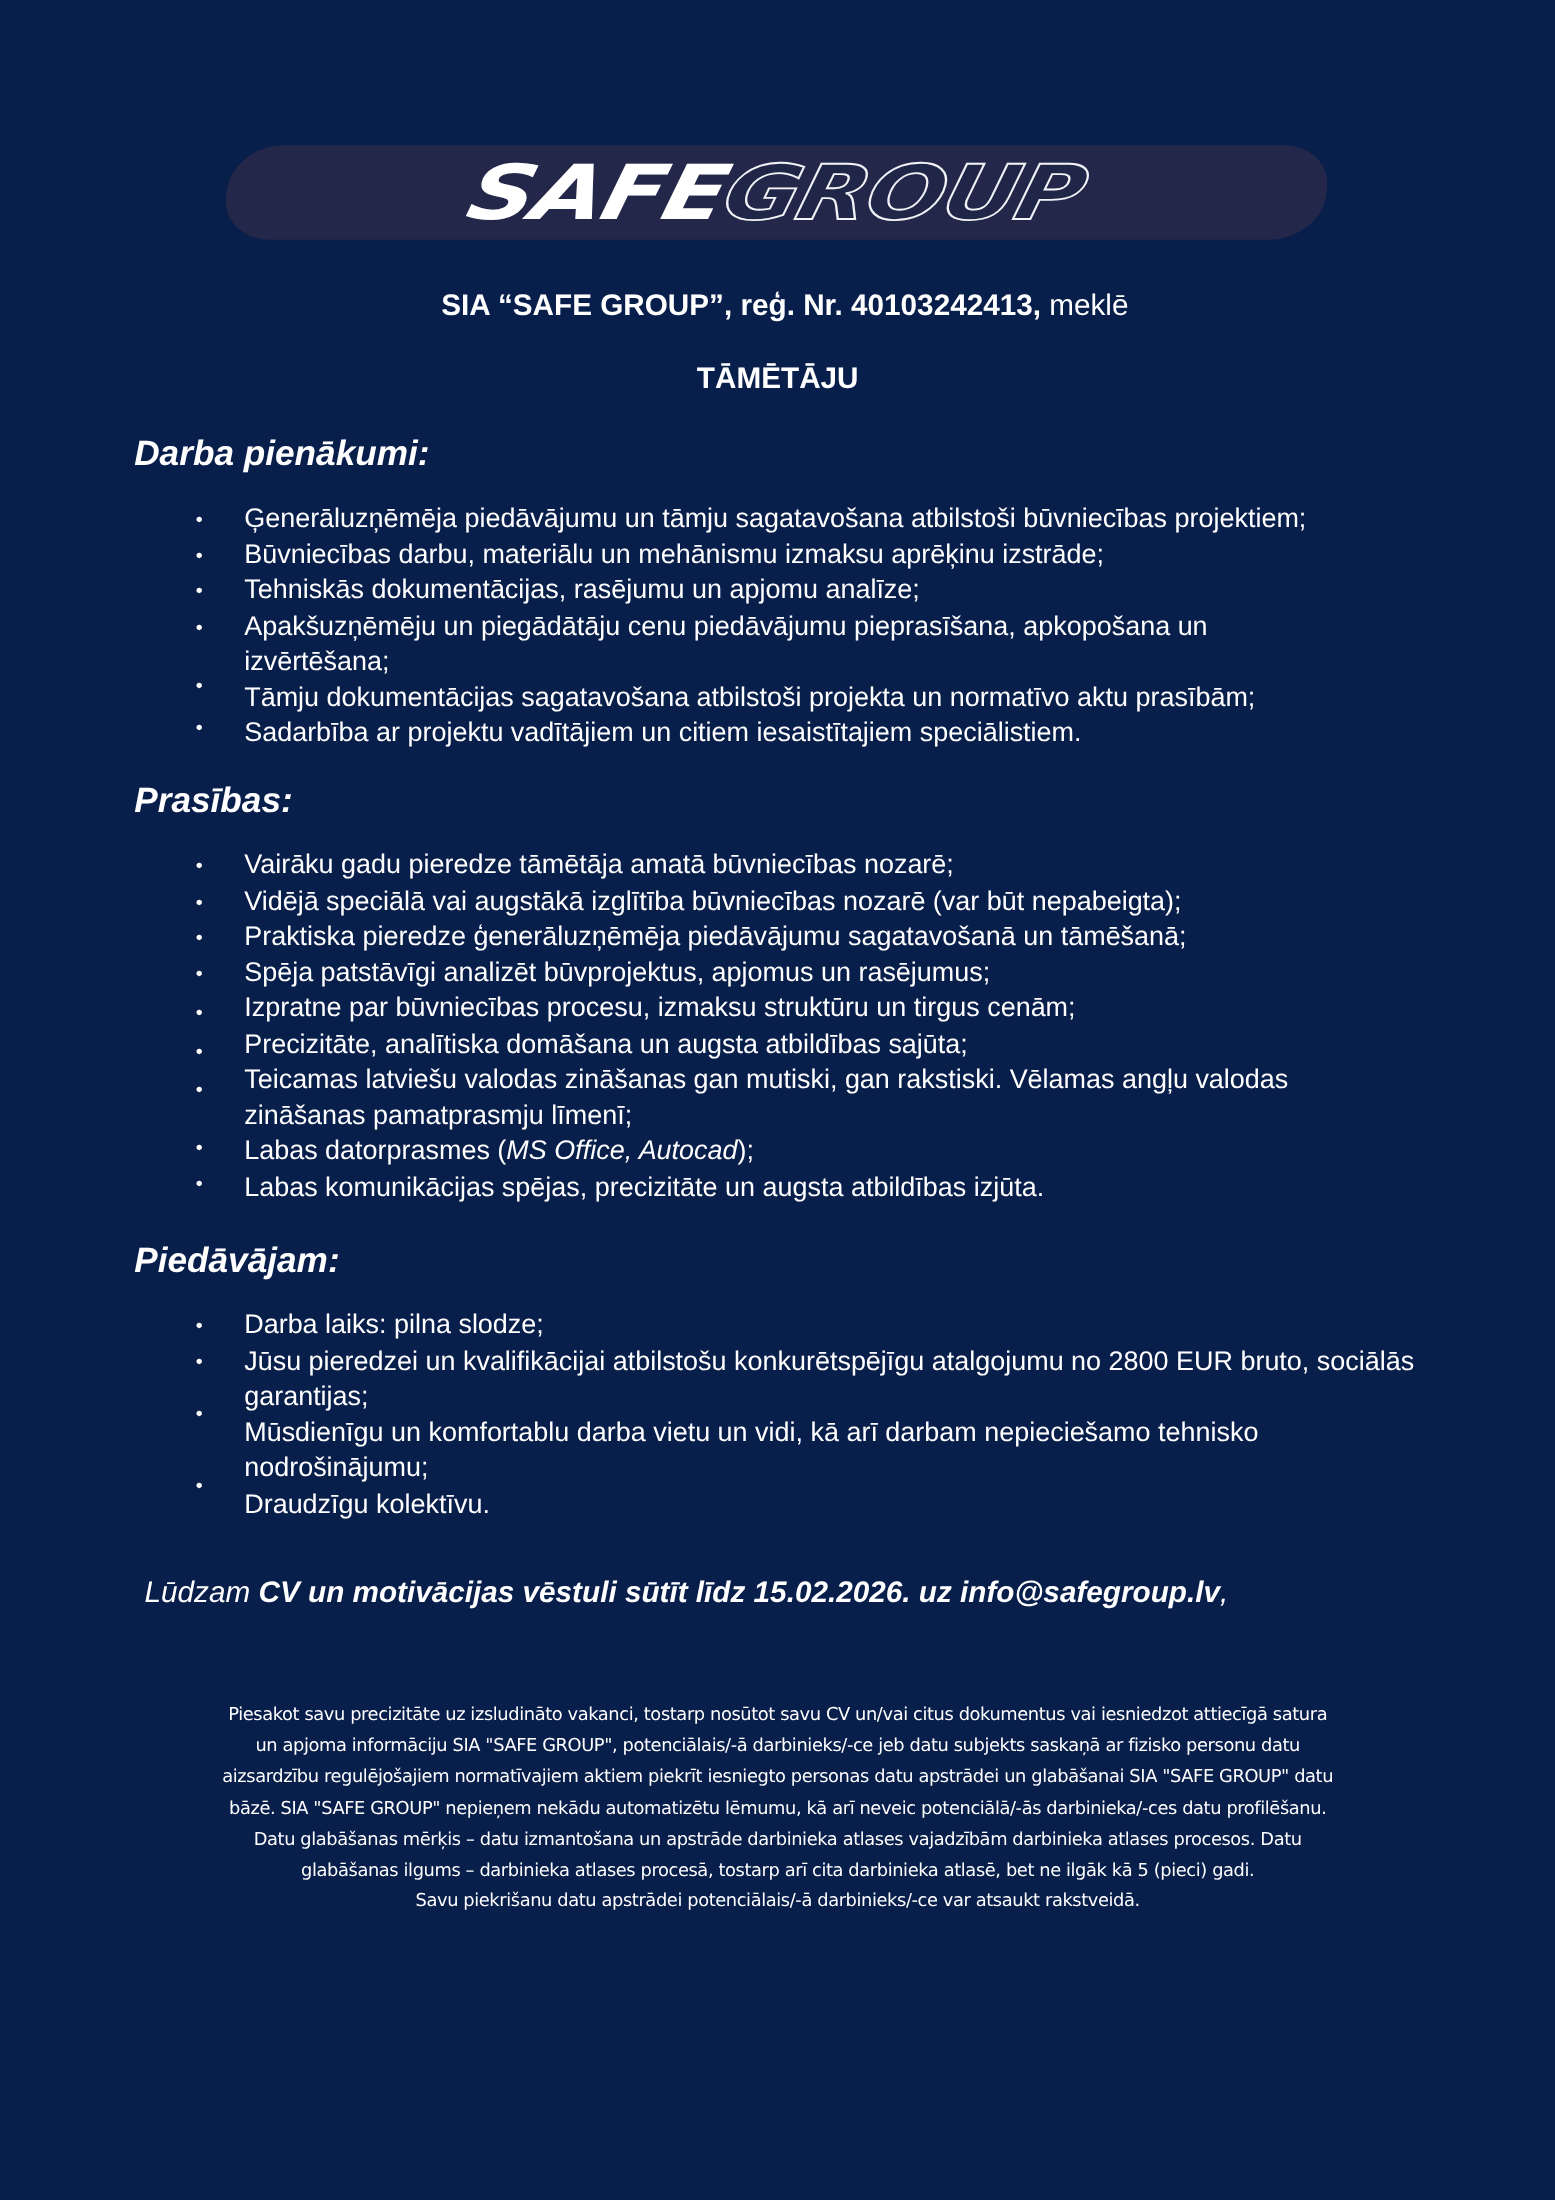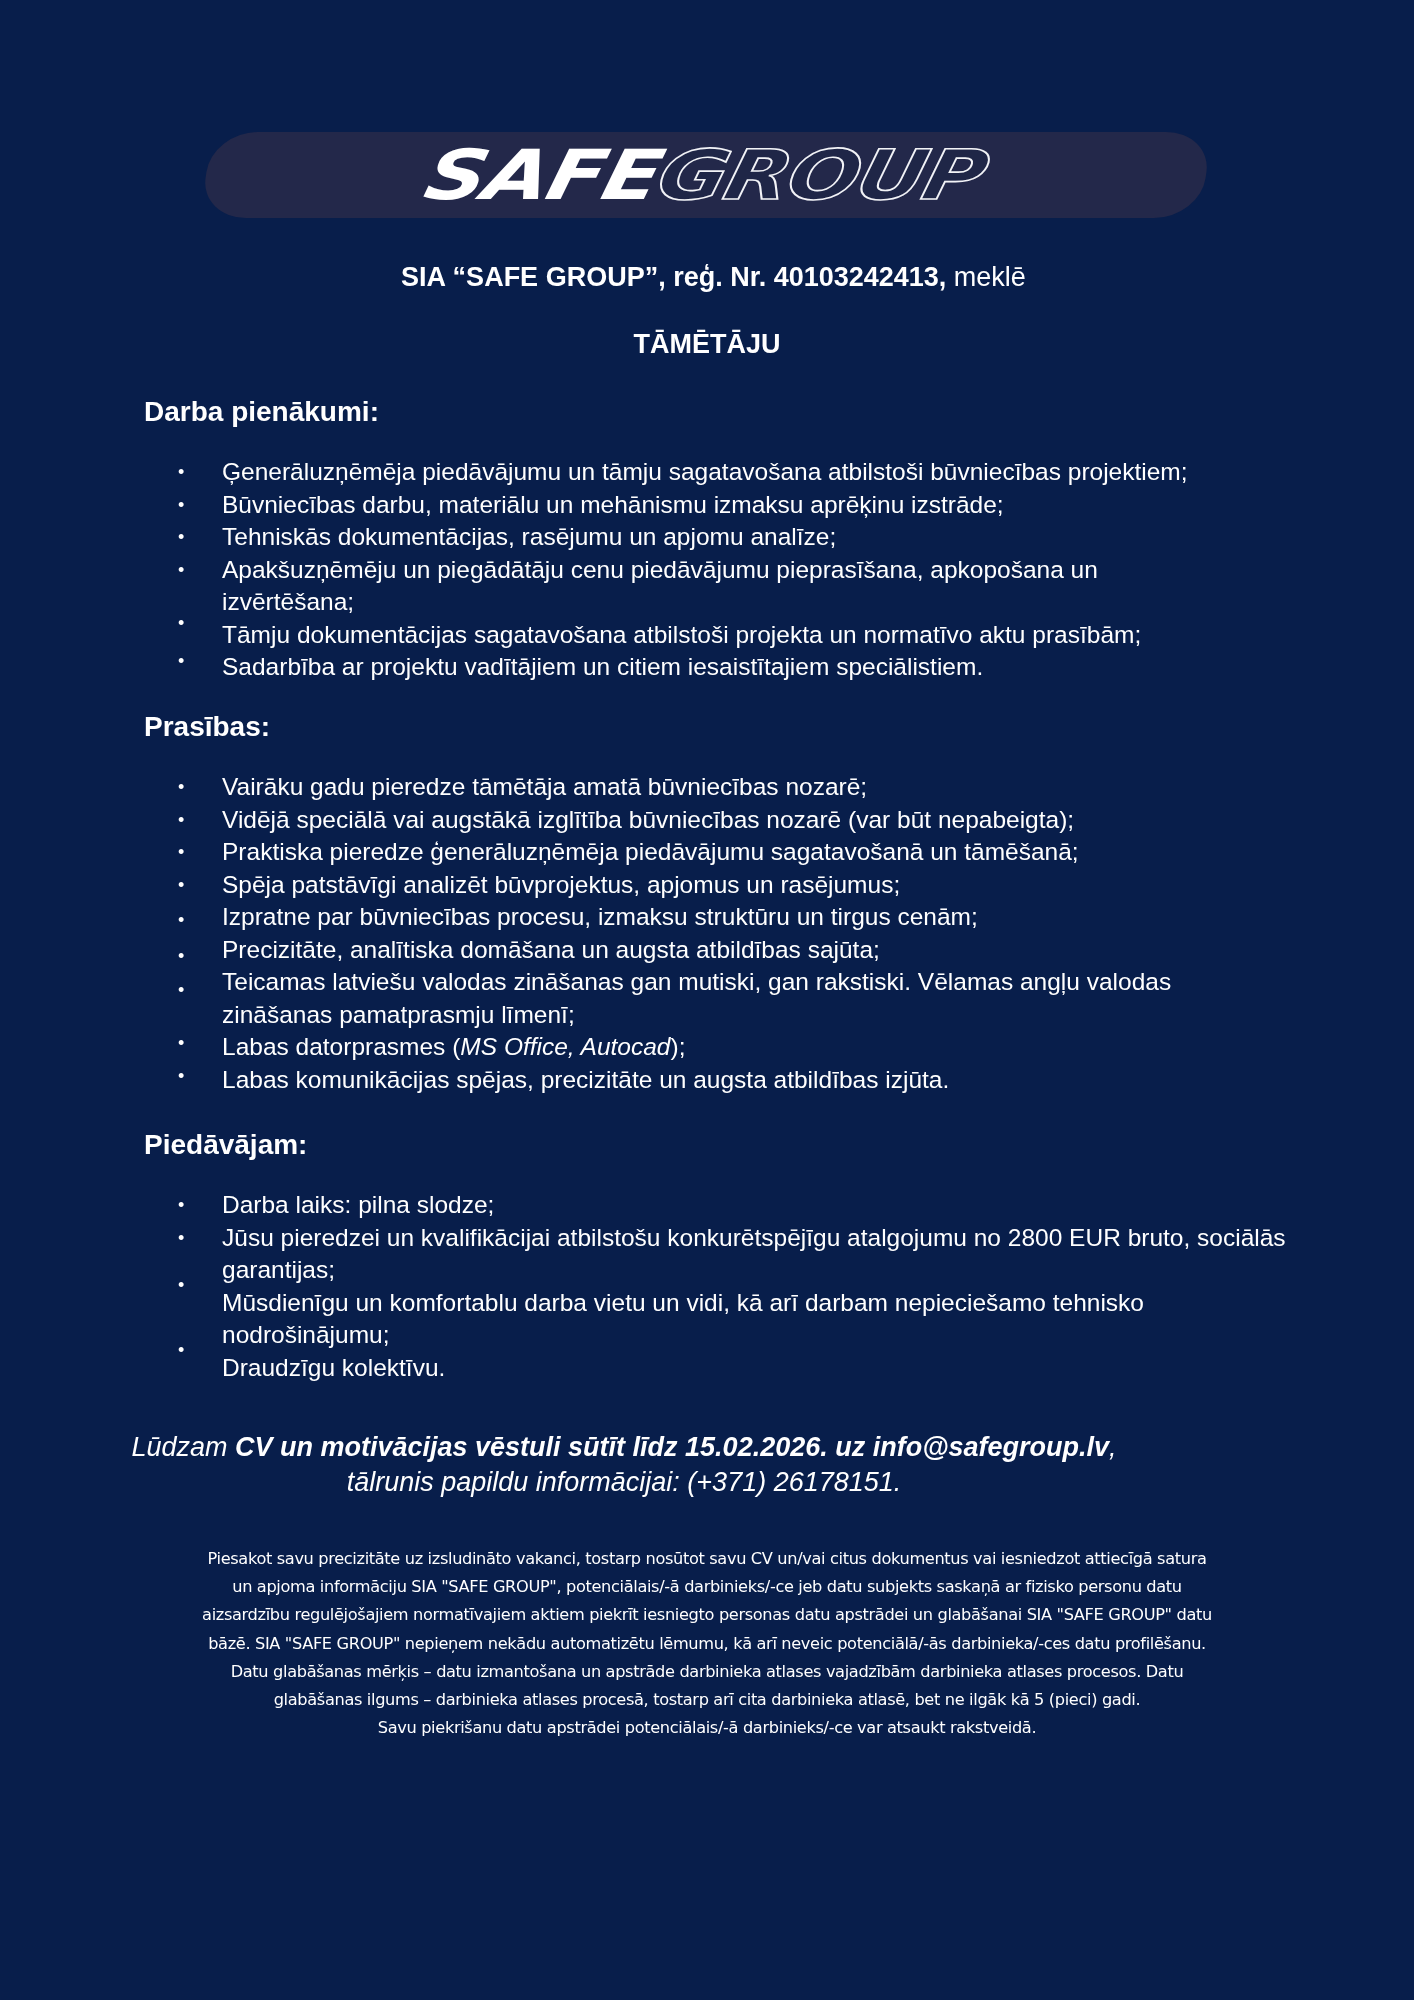--- a/index.html
+++ b/index.html
@@ -37,22 +37,22 @@
   .headline {
     position: absolute; left: 0; width: 1414px; top: 260px;
     text-align: center; font-size: 27px; line-height: 34px;
   }
   .headline b { font-weight: bold; margin-left: 13px; }
   .job-title {
     position: absolute; left: 0; width: 1414px; top: 327px;
     text-align: center; font-size: 27px; font-weight: bold; line-height: 34px;
   }
   .section-title {
-    position: absolute; left: 144px;
-    font-size: 28px; font-weight: bold; line-height: 30px;
+    position: absolute; left: 122px;
+    font-size: 32px; font-weight: bold; line-height: 30px; font-style: italic;
   }
   ul.items {
     position: absolute; left: 178px; width: 1110px;
     margin: 0; padding: 0; list-style: none;
     font-size: 24.5px; line-height: 32.5px;
   }
   ul.items li { position: relative; padding-left: 44px; }
   ul.items li .bullet {
     position: absolute; left: 0; top: 0; font-size: 18px;
   }
@@ -114,21 +114,20 @@
   <li><span class="bullet">•</span><span>Darba laiks: pilna slodze;</span></li>
   <li><span class="bullet">•</span><span>Jūsu pieredzei un kvalifikācijai atbilstošu konkurētspējīgu atalgojumu no 2800 EUR bruto, sociālās garantijas;</span></li>
   <li style="padding-right:60px;"><span class="bullet" style="top:-18px;">•</span><span>Mūsdienīgu un komfortablu darba vietu un vidi, kā arī darbam nepieciešamo tehnisko nodrošinājumu;</span></li>
   <li><span class="bullet" style="top:-18px;">•</span><span>Draudzīgu kolektīvu.</span></li>
 </ul>
 
 <div class="cta">
   <div>
     <span>Lūdzam </span><b>CV un motivācijas vēstuli sūtīt līdz 15.02.2026. uz info@safegroup.lv</b><span>,</span>
   </div>
-  <div>tālrunis papildu informācijai: (+371) 26178151.</div>
 </div>
 
 <div class="privacy">
   <span>Piesakot savu precizitāte uz izsludināto vakanci, tostarp nosūtot savu CV un/vai citus dokumentus vai iesniedzot attiecīgā satura</span>
   <span>un apjoma informāciju SIA "SAFE GROUP", potenciālais/-ā darbinieks/-ce jeb datu subjekts saskaņā ar fizisko personu datu</span>
   <span>aizsardzību regulējošajiem normatīvajiem aktiem piekrīt iesniegto personas datu apstrādei un glabāšanai SIA "SAFE GROUP" datu</span>
   <span>bāzē. SIA "SAFE GROUP" nepieņem nekādu automatizētu lēmumu, kā arī neveic potenciālā/-ās darbinieka/-ces datu profilēšanu.</span>
   <span>Datu glabāšanas mērķis – datu izmantošana un apstrāde darbinieka atlases vajadzībām darbinieka atlases procesos. Datu</span>
   <span>glabāšanas ilgums – darbinieka atlases procesā, tostarp arī cita darbinieka atlasē, bet ne ilgāk kā 5 (pieci) gadi.</span>
   <span>Savu piekrišanu datu apstrādei potenciālais/-ā darbinieks/-ce var atsaukt rakstveidā.</span>

